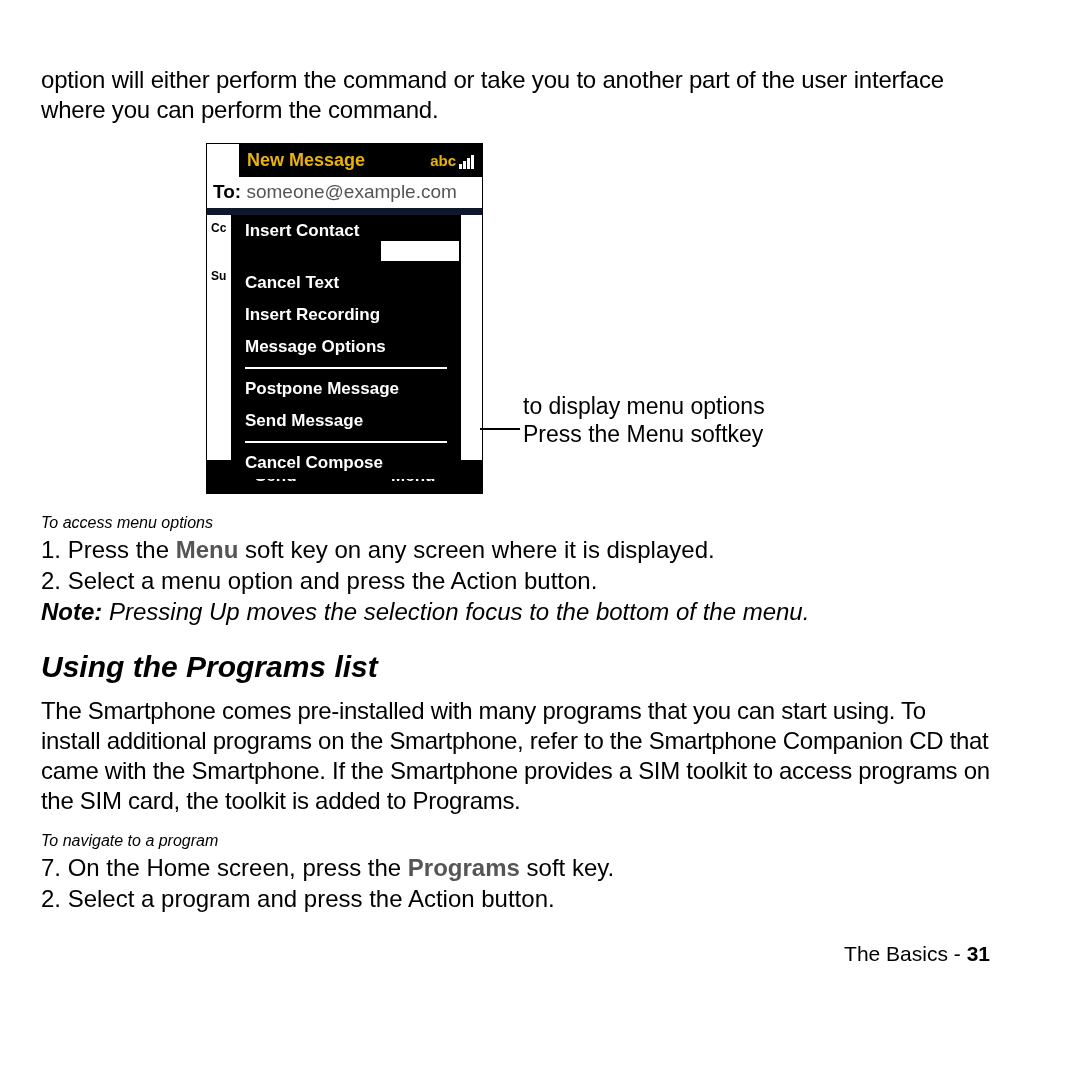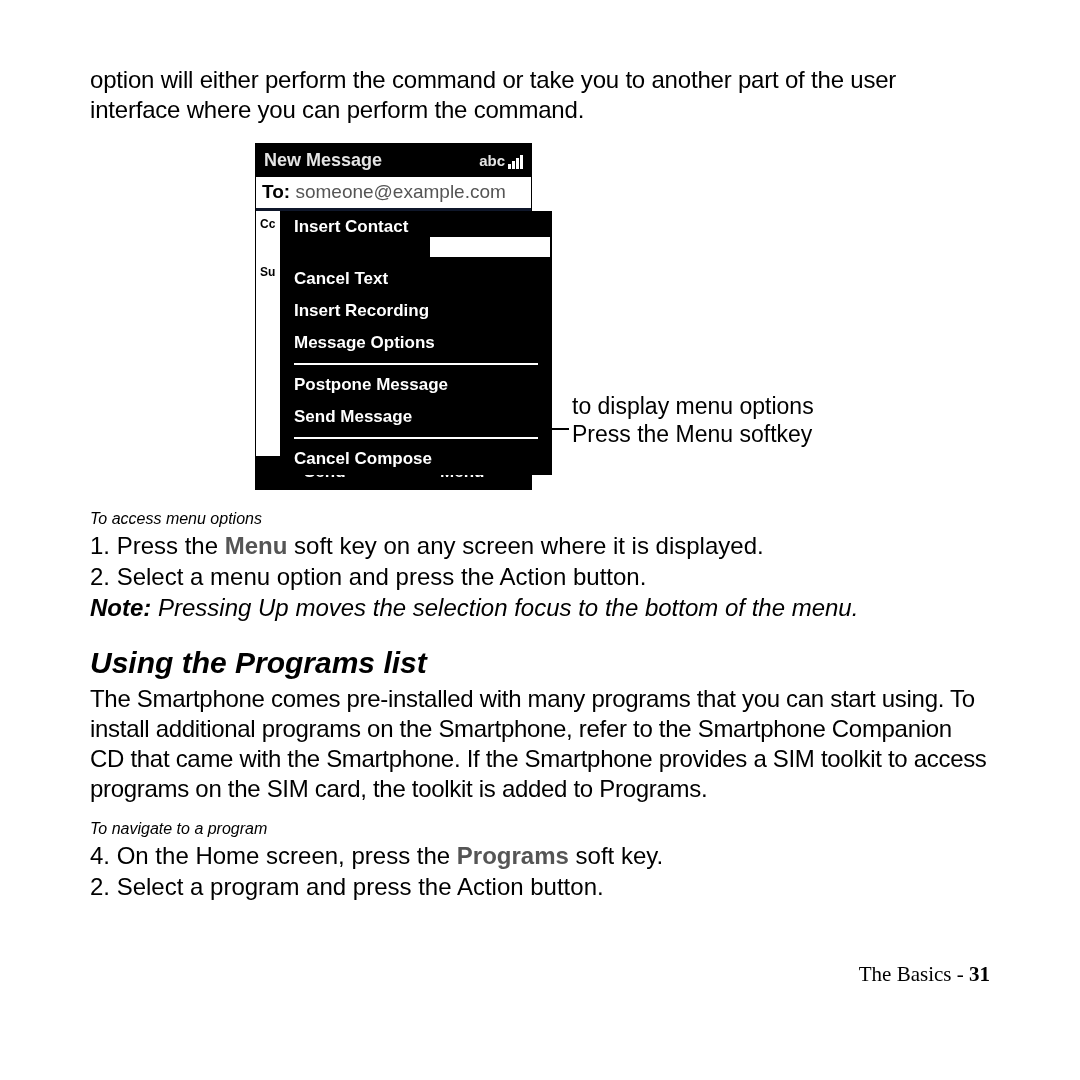--- a/index.html
+++ b/index.html
@@ -6,21 +6,21 @@
     margin: 0;
     padding: 0;
     width: 1080px;
     height: 1080px;
     background: #fff;
     font-family: Arial, Helvetica, sans-serif;
     color: #000;
     box-sizing: border-box;
   }
   .page {
-    padding: 65px 90px 30px 90px;
+    padding: 65px 90px 30px 41px;
   }
   .body-text {
     font-size: 24px;
     line-height: 1.25;
     letter-spacing: -0.2px;
   }
   .figure-row {
     display: flex;
     align-items: flex-start;
     margin-top: 18px;
@@ -28,27 +28,28 @@
   }
   .phone {
     width: 275px;
     margin-left: 165px;
     border: 1px solid #000;
     background: #fff;
     font-family: "Arial Narrow", Arial, sans-serif;
   }
   .titlebar {
     background: #000;
-    color: #e5e5e5;
+    color: #eab308;
     display: flex;
     justify-content: space-between;
     align-items: center;
     padding: 6px 8px 6px 8px;
     font-size: 18px;
     font-weight: bold;
+    margin-left: 32px;
   }
   .status-icons {
     display: flex;
     align-items: flex-end;
     gap: 3px;
   }
   .sig {
     display: flex;
     align-items: flex-end;
     gap: 1px;
@@ -59,41 +60,41 @@
     display: inline-block;
   }
   .sig .b1 { height: 5px; }
   .sig .b2 { height: 8px; }
   .sig .b3 { height: 11px; }
   .sig .b4 { height: 14px; }
   .to-row {
     padding: 4px 6px 5px 6px;
     font-size: 19px;
     color: #555;
-    border-bottom: 3px solid #0f172a;
+    border-bottom: 7px solid #0f172a;
   }
   .to-row b { color:#000; font-weight:bold; }
   .fields-area {
     position: relative;
     height: 245px;
   }
   .field-label {
     position: absolute;
     left: 4px;
     font-size: 12px;
     font-weight: bold;
     color: #000;
   }
   .field-cc-label { top: 6px; }
   .field-su-label { top: 54px; }
   .menu-popup {
     position: absolute;
     top: 0;
     left: 24px;
-    width: 272px;
+    width: 230px;
     background: #000;
     color: #fff;
     font-size: 17px;
     font-weight: bold;
     box-sizing: border-box;
   }
   .menu-item {
     padding: 6px 14px 6px 14px;
   }
   .menu-item.selected {
@@ -155,27 +156,26 @@
     font-size: 24px;
     font-style: italic;
     line-height:1.3;
   }
   .note b { font-style: italic; font-weight:bold; }
   .h2 {
     font-size: 30px;
     font-weight: bold;
     font-style: italic;
     margin-top: 22px;
-    margin-bottom: 4px;
+    margin-bottom: 12px;
   }
   .footer {
     text-align: right;
     font-size: 21px;
-    margin-top: 60px;
-    font-family: Liberation Serif, serif;
+    margin-top: 28px;
   }
   .footer b { font-weight: bold; }
 </style>
 </head>
 <body>
 
 <div class="page">
 
   <div class="body-text">option will either perform the command or take you to another part of the user interface where you can perform the command.</div>
 
@@ -235,21 +235,21 @@
   <div class="step">2. Select a menu option and press the Action button.</div>
   <div class="note">
     <b>Note:</b><span> Pressing Up moves the selection focus to the bottom of the menu.</span>
   </div>
 
   <div class="h2">Using the Programs list</div>
   <div class="body-text" style="letter-spacing:-0.3px;">The Smartphone comes pre-installed with many programs that you can start using. To install additional programs on the Smartphone, refer to the Smartphone Companion CD that came with the Smartphone. If the Smartphone provides a SIM toolkit to access programs on the SIM card, the toolkit is added to Programs.</div>
 
   <div class="subhead">To navigate to a program</div>
   <div class="step">
-    <span>4. On the Home screen, press the </span><span class="bold">Programs</span><span> soft key.</span>
+    <span>7. On the Home screen, press the </span><span class="bold">Programs</span><span> soft key.</span>
   </div>
   <div class="step">2. Select a program and press the Action button.</div>
 
   <div class="footer">
     <span>The Basics - </span><b>31</b>
   </div>
 
 </div>
 
 </body></html>

